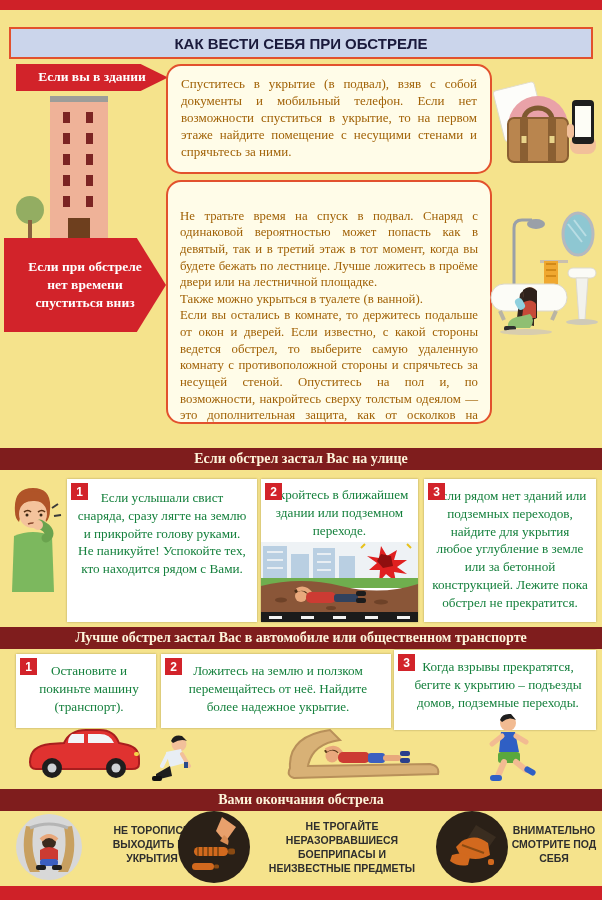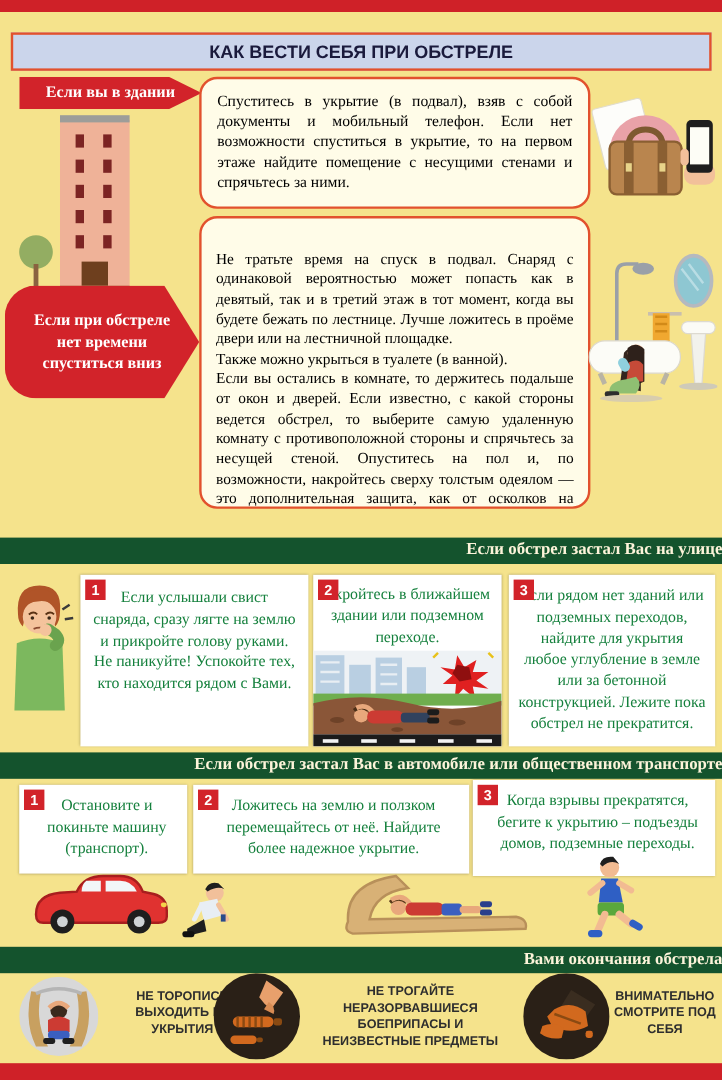--- a/index.html
+++ b/index.html
@@ -8,24 +8,24 @@
   .abs{position:absolute;}
   .strip{background:#cf2128;}
   .title-bar{background:#cbd5eb;border:2px solid #e2512d;color:#1a1a3c;
              font-family:"Liberation Sans",sans-serif;font-weight:bold;font-size:15px;
              display:flex;align-items:center;justify-content:center;}
   .arrow-banner{background:#d2232a;color:#fff;font-weight:bold;font-size:13.5px;
                 display:flex;align-items:center;justify-content:center;text-align:center;
                 clip-path:polygon(0 0,82% 0,100% 50%,82% 100%,0 100%);line-height:1.35;}
   .arrow-banner .lbl{width:80%;}
   .note-box{background:#fffce8;border:2px solid #e2512d;border-radius:15px;
-            color:#000000;text-align:justify;line-height:1.3;overflow:hidden;}
+            color:#a16207;text-align:justify;line-height:1.3;overflow:hidden;}
   .multi{white-space:pre-line;}
-  .section-bar{background:#14532d;color:#fdf4da;font-weight:bold;font-size:14px;
-               display:flex;align-items:center;justify-content:flex-end;}
+  .section-bar{background:#7f1d1d;color:#fdf4da;font-weight:bold;font-size:14px;
+               display:flex;align-items:center;justify-content:center;}
   .white-card{background:#ffffff;box-shadow:0 0 2px rgba(90,80,40,.45);}
   .num-badge{position:absolute;top:4px;left:4px;width:17px;height:17px;background:#d2232a;
              color:#fff;font-family:"Liberation Sans",sans-serif;font-weight:bold;font-size:12px;
              display:flex;align-items:center;justify-content:center;}
   .card-text{font-size:13px;color:#15803d;text-align:center;line-height:1.35;}
   .caption{font-family:"Liberation Sans",sans-serif;font-weight:bold;font-size:10.5px;
            color:#2e2e2e;text-align:center;line-height:1.32;}
   svg{display:block;}
 </style>
 </head>
@@ -58,21 +58,21 @@
         <rect x="78" y="62" width="7" height="11"></rect>
       <rect x="55" y="83" width="7" height="11"></rect>
         <rect x="78" y="83" width="7" height="11"></rect>
       <rect x="55" y="104" width="7" height="11"></rect>
         <rect x="78" y="104" width="7" height="11"></rect>
     </g>
     <rect x="60" y="126" width="22" height="22" fill="#6e3f1e"></rect>
     <rect x="42" y="146" width="58" height="4" fill="#c48a62"></rect>
   </svg>
 
-  <div class="abs arrow-banner" style="left:4px;top:238px;width:162px;height:94px;border-radius:26px;">
+  <div class="abs arrow-banner" style="left:4px;top:238px;width:162px;height:94px;">
     <span class="lbl">Если при обстреле нет времени спуститься вниз</span>
   </div>
 
   <div class="abs note-box" style="left:166px;top:64px;width:296px;height:86px;padding:10px 13px;font-size:13px;">
     <span>Спуститесь в укрытие (в подвал), взяв с собой документы и мобильный телефон. Если нет возможности спуститься в укрытие, то на первом этаже найдите помещение с несущими стенами и спрячьтесь за ними.</span>
   </div>
 
   <div class="abs note-box multi" style="left:166px;top:180px;width:298px;height:222px;padding:9px 12px;font-size:12.8px;">
     <span class="multi">Не тратьте время на спуск в подвал. Снаряд с одинаковой вероятностью может попасть как в девятый, так и в третий этаж в тот момент, когда вы будете бежать по лестнице. Лучше ложитесь в проёме двери или на лестничной площадке.
 Также можно укрыться в туалете (в ванной).
@@ -183,21 +183,21 @@
         </g>
     </svg>
   </div>
 
   <div class="abs white-card" style="left:424px;top:479px;width:172px;height:143px;">
     <div class="num-badge">3</div>
     <div class="card-text" style="padding:8px 8px 0 8px;font-size:13.2px;">Если рядом нет зданий или подземных переходов, найдите для укрытия любое углубление в земле или за бетонной конструкцией. Лежите пока обстрел не прекратится.</div>
   </div>
 
   <div class="abs section-bar" style="left:0;top:627px;width:602px;height:22px;">
-    <span>Если обстрел застал Вас в автомобиле или общественном транспорте</span>
+    <span>Лучше обстрел застал Вас в автомобиле или общественном транспорте</span>
   </div>
 
   <div class="abs white-card" style="left:16px;top:654px;width:140px;height:74px;">
     <div class="num-badge">1</div>
     <div class="card-text" style="padding:8px 8px 0 14px;font-size:13.2px;">Остановите и покиньте машину (транспорт).</div>
   </div>
 
   <div class="abs white-card" style="left:161px;top:654px;width:230px;height:74px;">
     <div class="num-badge">2</div>
     <div class="card-text" style="padding:8px 10px 0 14px;font-size:13.2px;">Ложитесь на землю и ползком перемещайтесь от неё. Найдите более надежное укрытие.</div>

